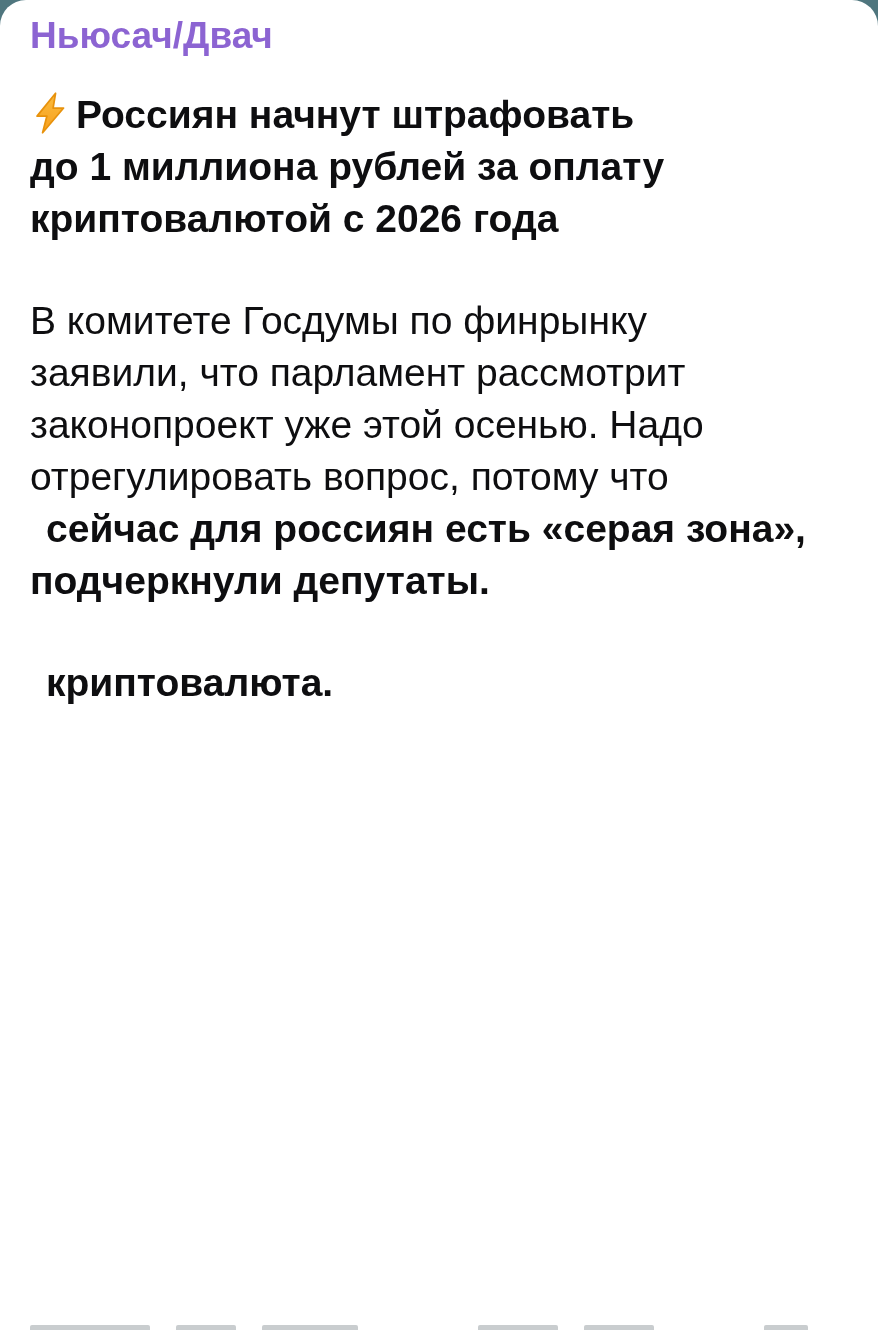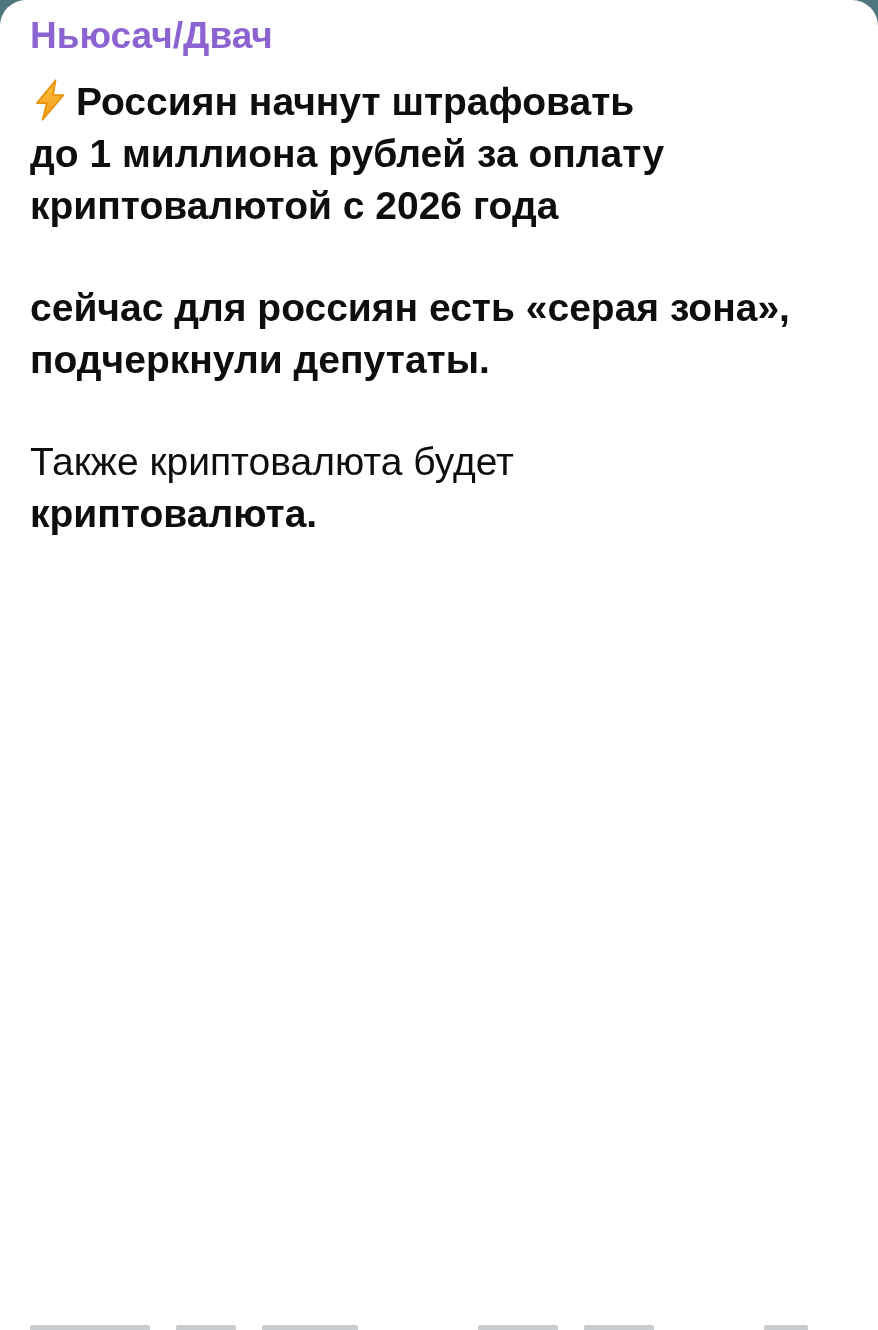--- a/index.html
+++ b/index.html
@@ -26,21 +26,21 @@
   }
   .channel-name {
     font-size: 37px;
     font-weight: 700;
     line-height: 48px;
     color: #8c64d2;
     cursor: pointer;
     display: inline-block;
   }
   .headline {
-    margin: 16px 0 0 0;
+    margin: 29px 0 0 0;
     font-size: 39px;
     font-weight: 700;
     line-height: 52px;
     color: #0e0e10;
   }
   .headline .headline-text {
     white-space: pre-line;
   }
   .lightning {
     display: inline-block;
@@ -54,20 +54,21 @@
     font-size: 39px;
     font-weight: 400;
     line-height: 52px;
     color: #0e0e10;
   }
   p.para span, p.para b {
     white-space: pre-line;
   }
   p.para b {
     font-weight: 700;
+    margin-left: 16px;
   }
   
   .cutoff {
     position: absolute;
     left: 30px;
     bottom: 0;
     height: 5px;
     width: 818px;
     overflow: hidden;
   }
@@ -101,28 +102,31 @@
           <stop offset="1" stop-color="#f79f1e"></stop>
         </linearGradient>
       </defs>
       <path d="M20.5 1 L5.5 19.5 L13.5 19.5 L10 33 L27 13 L18.5 13 Z" fill="url(#boltGrad)" stroke="#e8920c" stroke-width="1.4" stroke-linejoin="round"></path>
     </svg><span class="headline-text">Россиян начнут штрафовать
 до 1 миллиона рублей за оплату
 криптовалютой с 2026 года</span>
   </h1>
 
   <p class="para">
-    <b>сейчас для россиян есть «серая зона»,
+    <span>В комитете Госдумы по финрынку
+заявили, что парламент рассмотрит
+законопроект уже этой осенью. Надо
+отрегулировать вопрос, потому что
+</span><b>сейчас для россиян есть «серая зона»,
 подчеркнули депутаты.</b>
   </p>
 
 
 
   <p class="para">
-    <span>Также криптовалюта будет
-</span><b>криптовалюта.</b>
+    <b>криптовалюта.</b>
   </p>
 
   <div class="cutoff">
     <i></i><i></i><i></i><i></i><i></i><i></i>
   </div>
 
 </div>
 
 </body></html>

